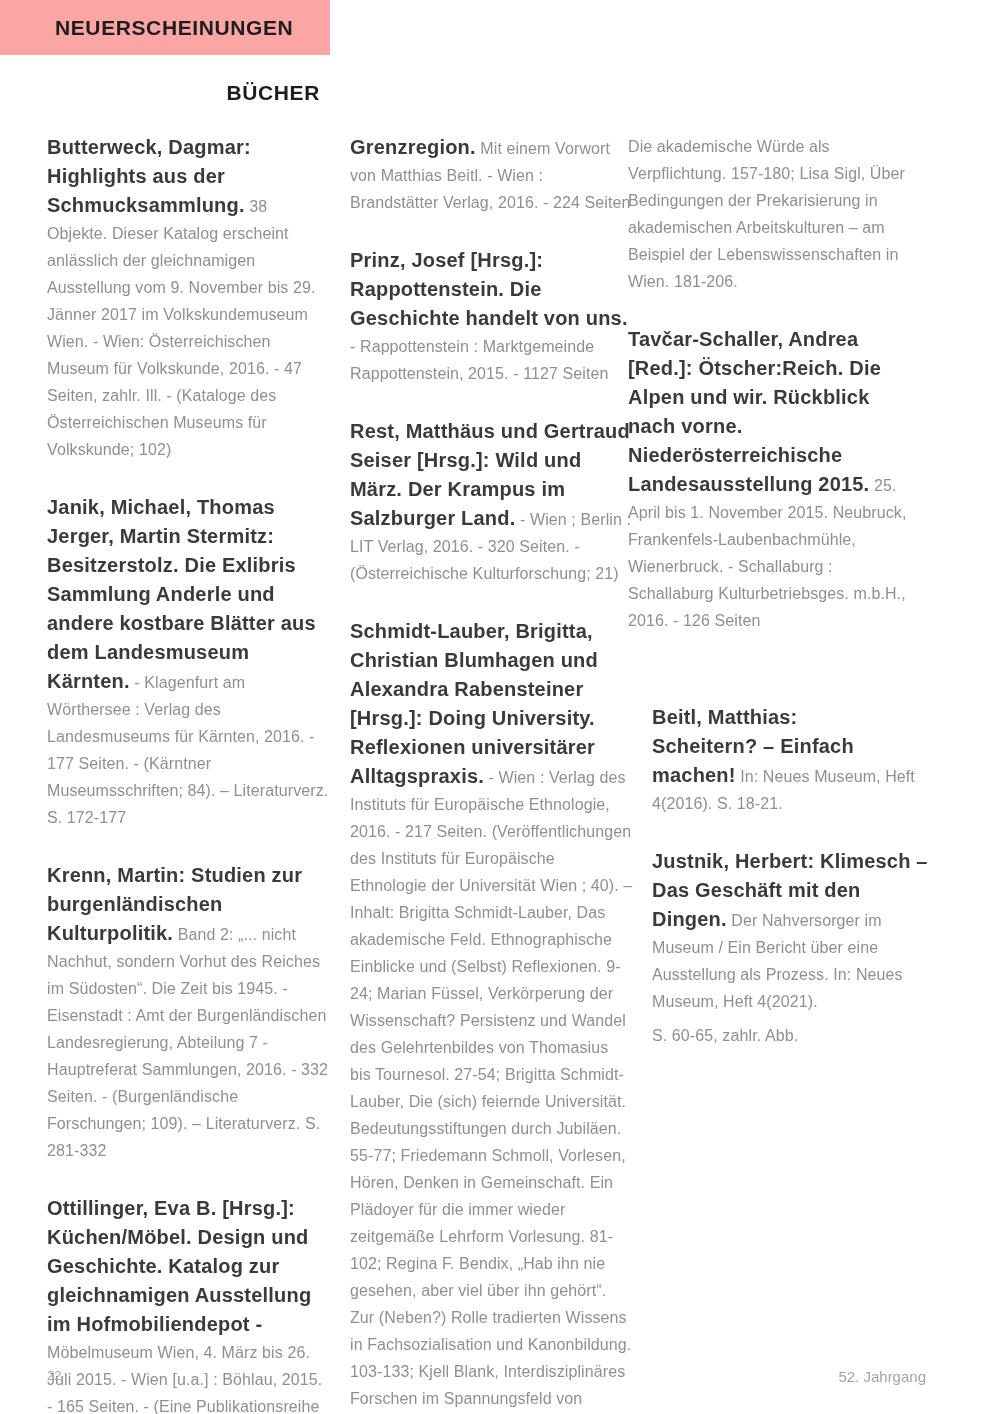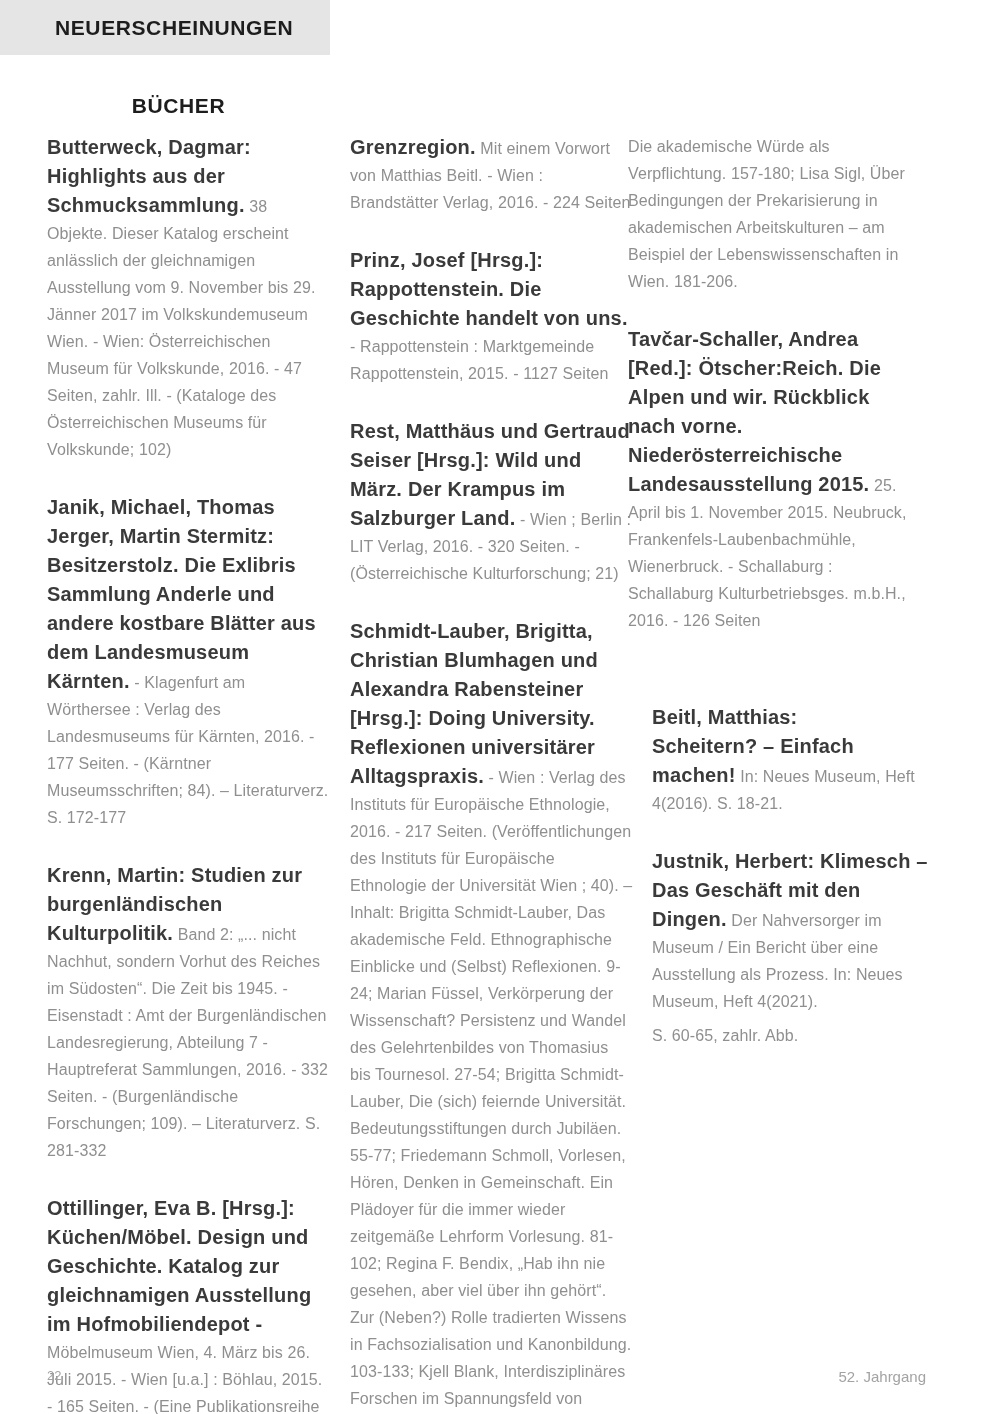--- a/index.html
+++ b/index.html
@@ -8,36 +8,36 @@
     position: relative;
     width: 1000px;
     height: 1414px;
     font-family: "Liberation Sans", sans-serif;
     overflow: hidden;
   }
   .header-box {
     position: absolute;
     left: 0; top: 0;
     width: 330px; height: 55px;
-    background: #e5e5e5;
+    background: #fca5a5;
     display: flex;
     align-items: center;
     padding-left: 55px;
   }
   .section-heading {
     font-size: 21px;
     font-weight: bold;
     letter-spacing: 0.6px;
     color: #1d1d1d;
   }
   .buecher-heading {
     position: absolute;
-    left: 37px; top: 94px;
+    left: 37px; top: 81px;
     width: 283px;
-    text-align: center;
+    text-align: right;
   }
   .col {
     position: absolute;
     top: 133px;
     width: 283px;
   }
   .col-1 { left: 47px; }
   .col-2 { left: 350px; }
   .col-3 { left: 628px; }
   .entry {

